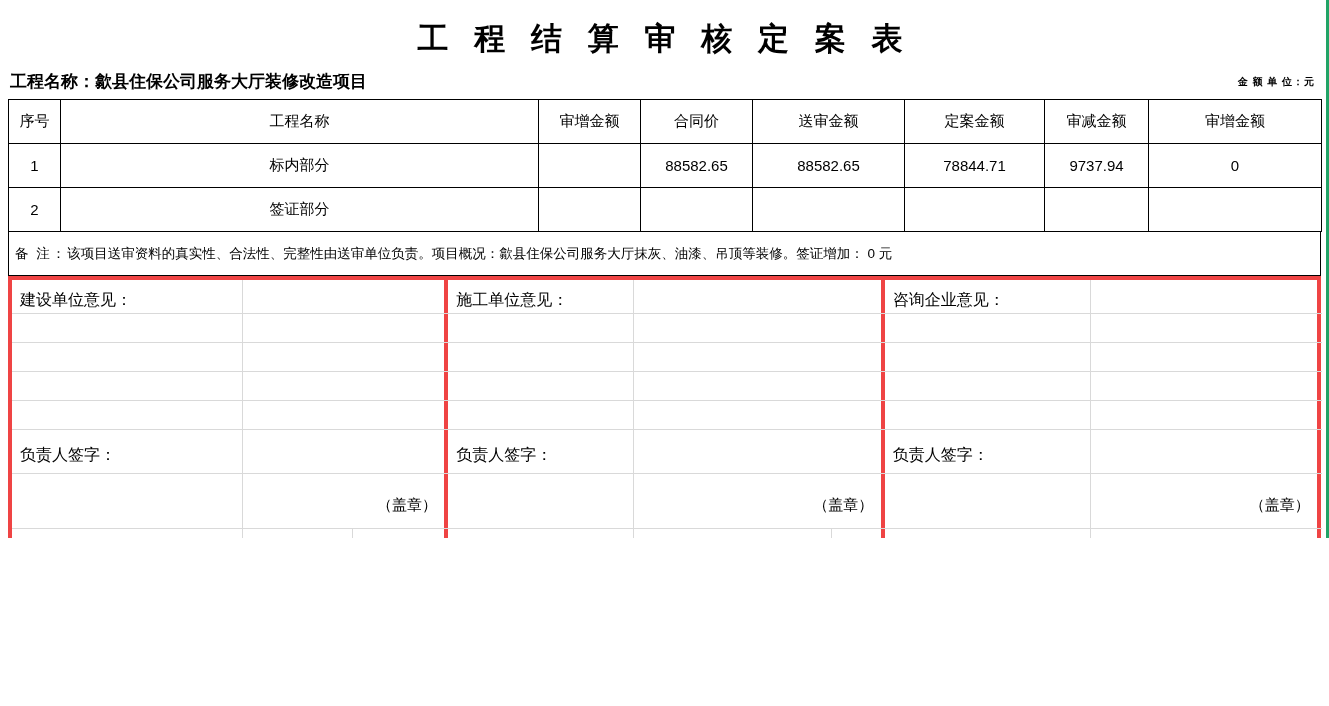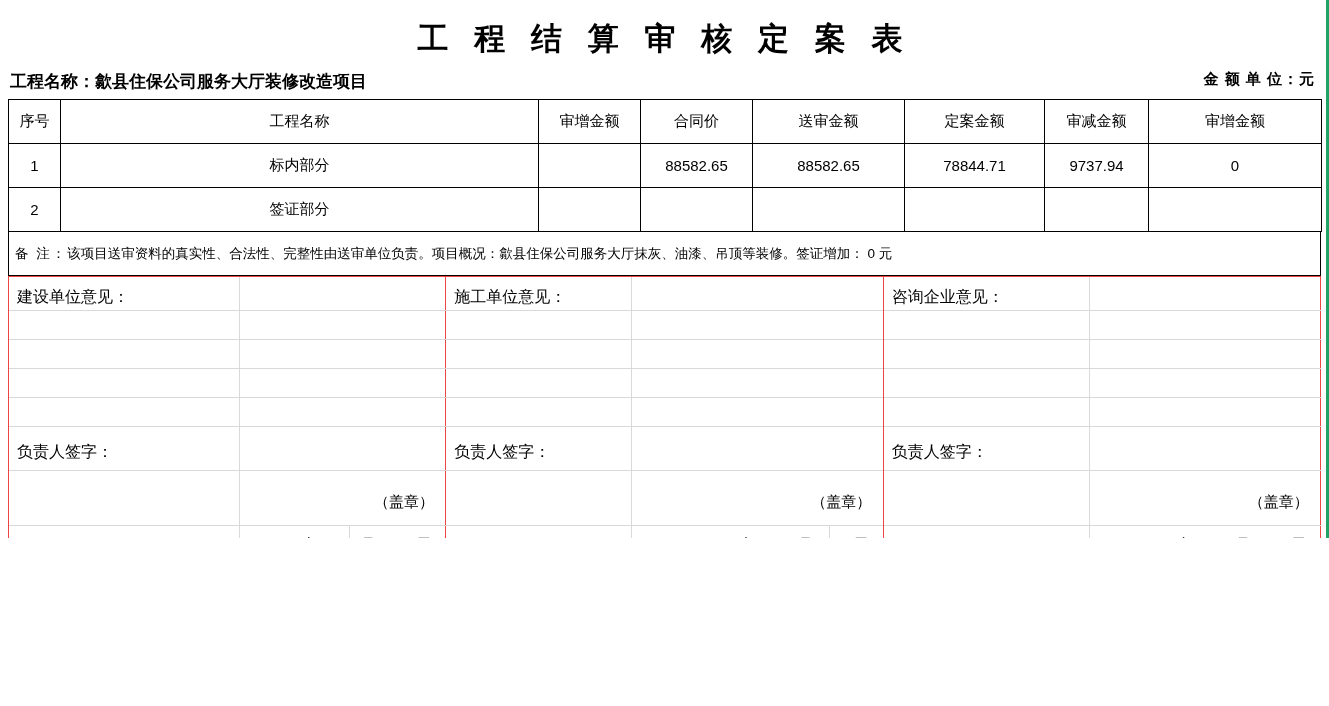--- a/index.html
+++ b/index.html
@@ -27,28 +27,28 @@
     font-weight: bold;
     letter-spacing: 9px;
     padding-top: 18px;
     padding-bottom: 10px;
     font-family: "Liberation Serif", serif;
   }
 
   
   .subhead {
     display: flex;
-    align-items: flex-start;
+    align-items: center;
     justify-content: space-between;
     padding: 0 8px 6px 10px;
     font-size: 17px;
     font-weight: bold;
   }
   .subhead .right {
-    font-size: 15px;
+    font-size: 10px;
     font-weight: bold;
     letter-spacing: 1px;
     padding-right: 6px;
   }
 
   
   table.main {
     border-collapse: collapse;
     width: 1313px;
     margin-left: 8px;
@@ -115,21 +115,21 @@
   .remark .lbl { letter-spacing: 2px; }
 
   
   table.opinions {
     border-collapse: collapse;
     width: 1313px;
     margin-left: 8px;
     table-layout: fixed;
   }
   table.opinions td {
-    border: 1px solid #ef4444;
+    border: 4px solid #ef4444;
     vertical-align: top;
     padding: 0;
     background: #ffffff;
   }
   .op-cell {
     position: relative;
     height: 310px;
     width: 437px;
   }
   .op-title {

